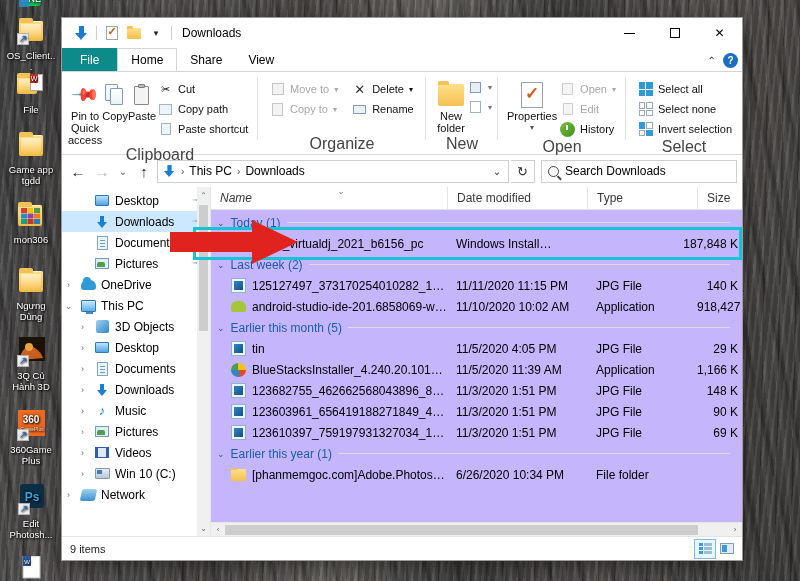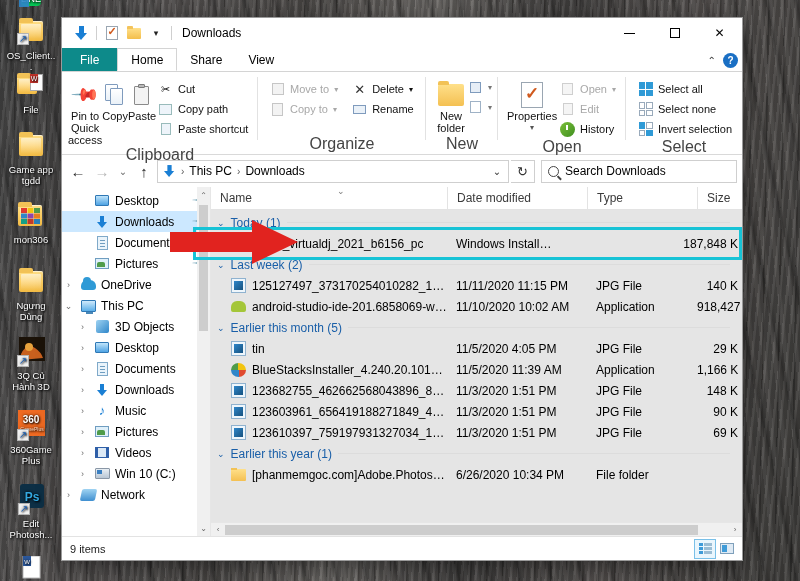--- a/index.html
+++ b/index.html
@@ -218,21 +218,21 @@
   .refreshbtn { width:24px; height:23px; border:1px solid #cfcfcf; border-left:none; display:flex; align-items:center; justify-content:center; font-size:13px; color:#333; background:#fff;}
   #searchbox {
     width:196px; height:23px; border:1px solid #cfcfcf; background:#fff;
     display:flex; align-items:center; padding:0 6px; gap:6px; margin-left:4px;
   }
   #searchbox .ph { font-size:12px; color:#000000; }
   .mag { width:11px; height:11px; border:1.5px solid #444; border-radius:50%; position:relative; flex:0 0 11px;}
   .mag::after { content:""; position:absolute; right:-4px; bottom:-3px; width:5px; height:1.5px; background:#444; transform:rotate(45deg);}
 
   
-  #content { flex:1; display:flex; min-height:0; background:#e5e5e5; }
+  #content { flex:1; display:flex; min-height:0; background:#c4b5fd; }
 
   
   #sidebar {
     width: 148px; flex:0 0 148px; background:#fff; position:relative;
     padding-top:3px; overflow:hidden;
   }
   .navitem {
     height:21px; display:flex; align-items:center; gap:5px; font-size:12px; color:#000;
     padding-right:4px; white-space:nowrap; position:relative;
   }
@@ -272,21 +272,21 @@
 
   
   #filelist { flex:1; display:flex; flex-direction:column; min-width:0; position:relative; border-left:1px solid #e6e6e6;}
   #colheader {
     height:23px; flex:0 0 23px; display:flex; align-items:center; border-bottom:1px solid #e3e3e3;
     font-size:12px; color:#3a3a3a; background:#fff; position:relative;
   }
   #colheader .ch { padding-left:9px; height:23px; display:flex; align-items:center; border-left:1px solid #e3e3e3; }
   #colheader .ch:first-child { border-left:none; }
   #colheader .sortmark { position:absolute; top:-1px; font-size:9px; color:#7a7a7a; }
-  .c-name { width:236px; flex:0 0 236px; }
+  .c-name { width:236px; flex:0 0 236px;font-style:italic; }
   .c-date { width:140px; flex:0 0 140px; }
   .c-type { width:110px; flex:0 0 110px; }
   .c-size { flex:1; }
 
   #rows { flex:1; overflow:hidden; padding-top:2px; position:relative; }
   .grouphdr {
     height:21px; display:flex; align-items:center; gap:6px; padding-left:6px;
     font-size:12px; color:#1a5fa8;
   }
   .grouphdr .gcar { font-size:9px; color:#1a5fa8; }

